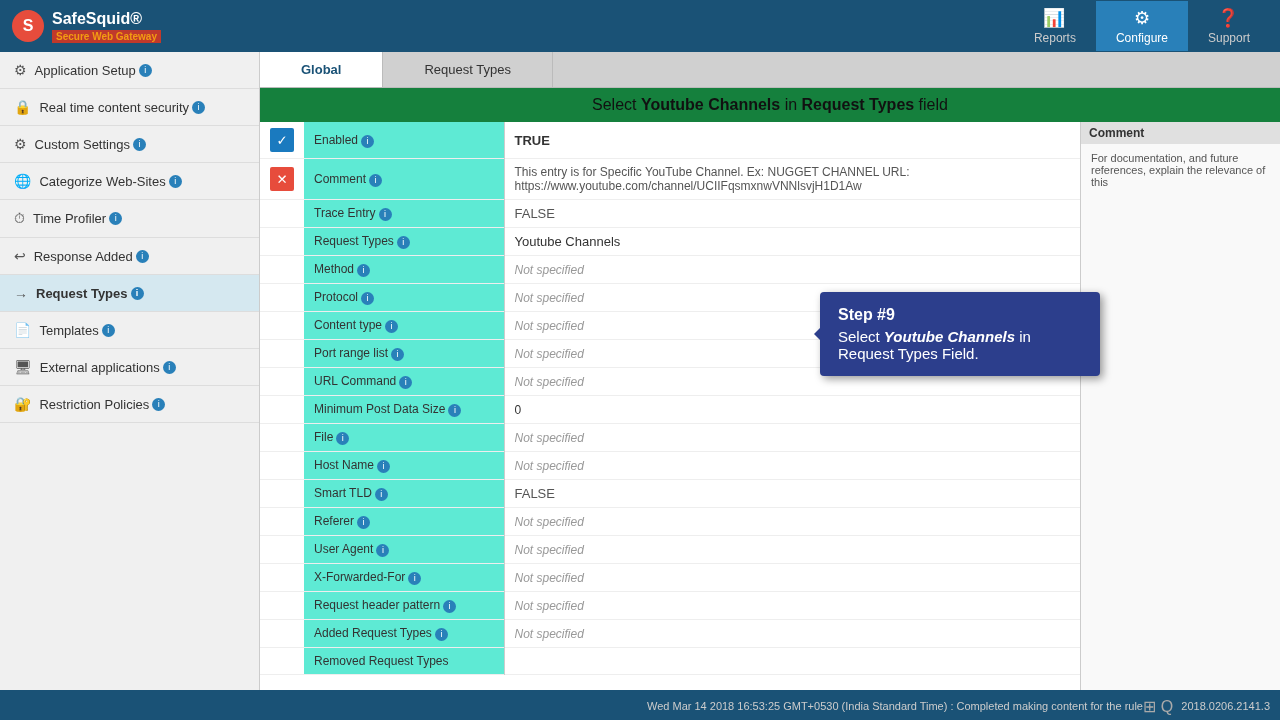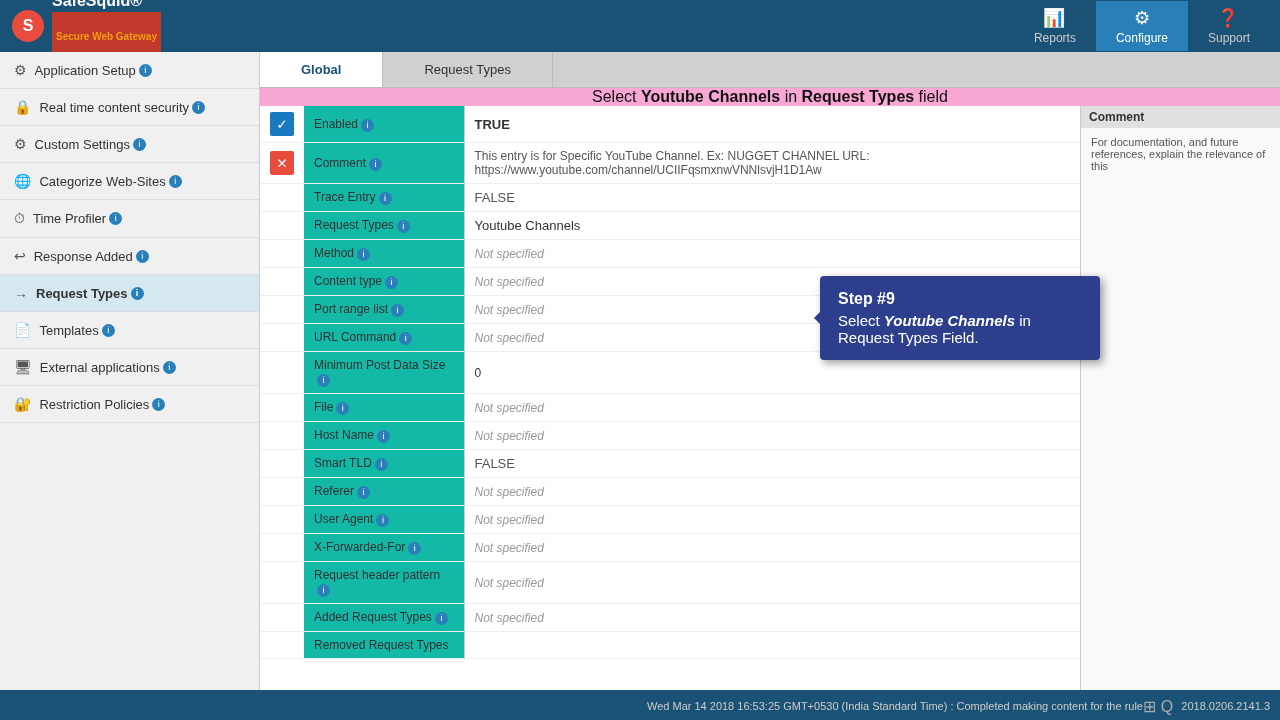--- a/index.html
+++ b/index.html
@@ -113,22 +113,22 @@
       width: 100%;
       border-collapse: collapse;
     }
     table tr { border-bottom: 1px solid #eee; }
     table td {
       padding: 6px 10px;
       vertical-align: middle;
       font-size: 12px;
     }
     .field-col {
-      width: 160px;
-      background: #14b8a6;
+      width: 200px;
+      background: #5eead4;
       color: #333;
       font-weight: normal;
       border-right: 1px solid #ccc;
     }
     .value-col { color: #555; }
     .value-true { color: #333; font-weight: bold; font-size: 13px; }
     .value-false { color: #555; font-size: 13px; }
     .not-specified { color: #999; font-style: italic; }
     .value-youtube { color: #333; font-size: 13px; }
     .value-zero { color: #333; }
@@ -205,23 +205,23 @@
       transform: translateY(-50%);
       border: 6px solid transparent;
       border-right-color: #2c3e8c;
     }
     #callout .step { font-size: 16px; font-weight: bold; }
     #callout .instruction { font-size: 15px; margin-top: 4px; }
     #callout em { font-style: italic; font-weight: bold; }
 
     
     #bottom-banner {
-      background: #f9a8d4;
+      background: #15803d;
       text-align: center;
-      padding: 0;
+      padding: 8px;
       font-size: 16px;
       color: #111;
       font-weight: normal;
     }
     #bottom-banner strong { font-weight: bold; }
 
     
     #status-bar {
       background: #1a5276;
       color: #ccc;
@@ -256,21 +256,21 @@
 <body>
 
 <div id="header">
   <div id="logo-area">
     <svg id="logo-icon" viewBox="0 0 36 36">
       <circle cx="18" cy="18" r="16" fill="#e74c3c"></circle>
       <text x="18" y="23" text-anchor="middle" font-size="16" fill="white" font-weight="bold">S</text>
     </svg>
     <div>
       <span style="color:white;font-size:16px;font-weight:bold;">SafeSquid®</span>
-      <span style="display:block;color:#f39c12;font-size:10px;font-weight:bold;background:#c0392b;padding:19px 4px;margin-top:2px;">Secure Web Gateway</span>
+      <span style="display:block;color:#f39c12;font-size:10px;font-weight:bold;background:#c0392b;padding:1px 4px;margin-top:2px;">Secure Web Gateway</span>
     </div>
   </div>
   <div id="header-nav">
     <div class="header-nav-item">
       <span class="header-nav-icon">📊</span>
       <span>Reports</span>
     </div>
     <div class="header-nav-item active">
       <span class="header-nav-icon">⚙</span>
       <span>Configure</span>
@@ -376,20 +376,25 @@
                 <td class="field-col">Request Types<span class="info-badge">i</span></td>
                 <td class="value-col"><span class="value-youtube">Youtube Channels</span></td>
               </tr>
               <tr>
                 <td class="action-col"></td>
                 <td class="field-col">Method<span class="info-badge">i</span></td>
                 <td class="value-col"><span class="not-specified">Not specified</span></td>
               </tr>
               <tr>
                 <td class="action-col"></td>
+                <td class="field-col">Protocol<span class="info-badge">i</span></td>
+                <td class="value-col"><span class="not-specified">Not specified</span></td>
+              </tr>
+              <tr>
+                <td class="action-col"></td>
                 <td class="field-col">Content type<span class="info-badge">i</span></td>
                 <td class="value-col"><span class="not-specified">Not specified</span><span style="float: right; color: rgb(85, 85, 85);">➤</span></td>
               </tr>
               <tr>
                 <td class="action-col"></td>
                 <td class="field-col">Port range list<span class="info-badge">i</span></td>
                 <td class="value-col"><span class="not-specified">Not specified</span></td>
               </tr>
               <tr>
                 <td class="action-col"></td>

